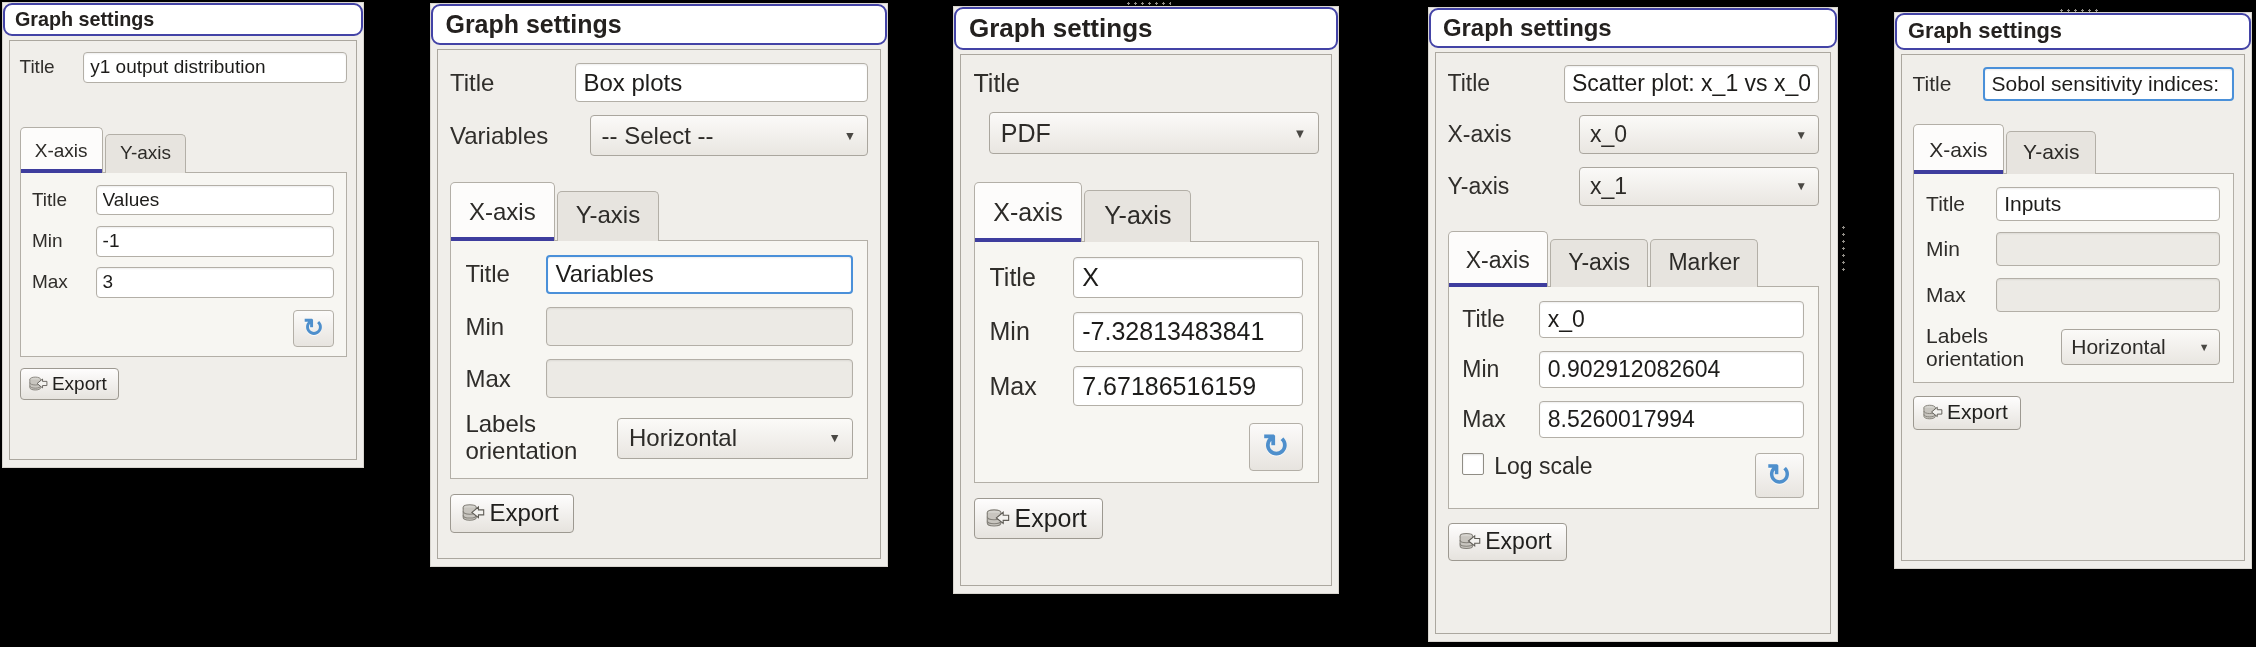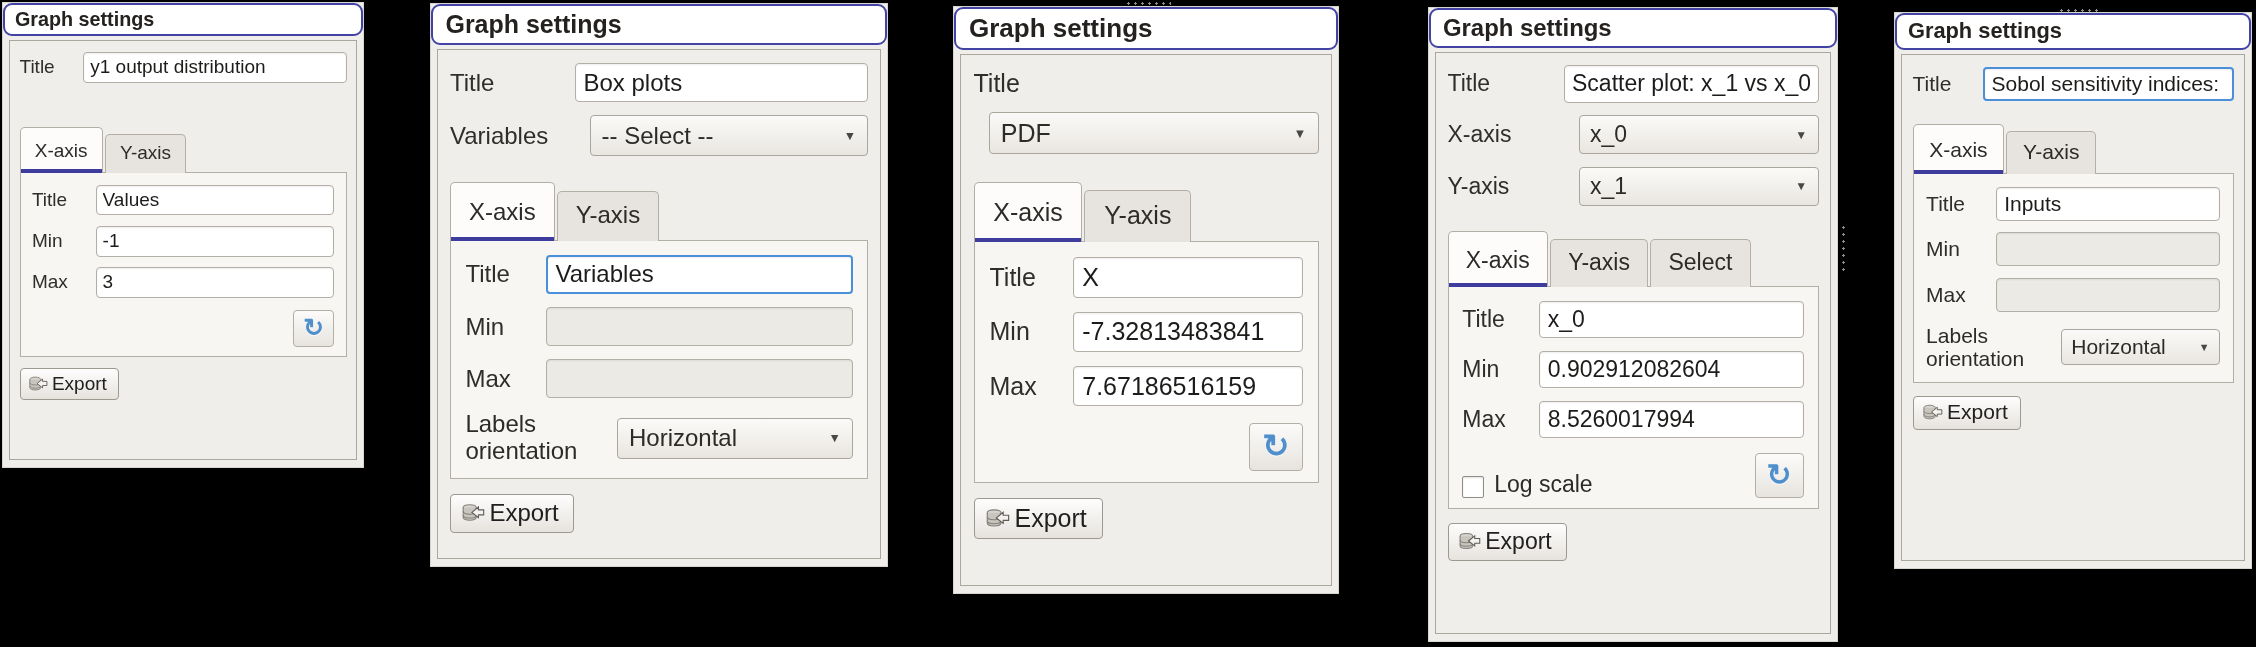--- a/index.html
+++ b/index.html
@@ -66,21 +66,21 @@
     padding-top:0.62em;padding-bottom:0.6em;
   }
   .mt-lg{margin-top:1.8em;}
   .mt-sm{margin-top:0.55em;}
 
   .gbox{
     border:1px solid #b3afa7;background:#f7f6f2;
     padding:0.6em 0.6em 0.45em;display:flex;flex-direction:column;flex:0 0 auto;
   }
   .refresh-row{display:flex;justify-content:flex-end;margin-top:0.1em;}
-  .log-row{display:flex;align-items:flex-end;margin-top:0.1em;}
+  .log-row{display:flex;align-items:flex-start;margin-top:0.1em;}
   .log-row .spacer{flex:1;}
   .btn-refresh{
     width:2.05em;height:1.85em;border:1px solid #b3afa7;border-radius:4px;
     background:linear-gradient(#fcfbfa,#e7e4df);
     display:flex;align-items:center;justify-content:center;cursor:default;
   }
   .refresh-glyph{
     color:#4e8fcc;font-weight:bold;font-size:1.3em;line-height:1;
     text-shadow:0 1px 0 rgba(255,255,255,.7);
   }
@@ -272,21 +272,21 @@
     <div class="row">
       <span class="lbl-main">Y-axis</span>
       <div class="dd">
         <span class="ddval">x_1</span>
         <span class="dd-arrow">▼</span>
       </div>
     </div>
     <div class="tabs mt-sm">
       <div class="tab active">X-axis</div>
       <div class="tab">Y-axis</div>
-      <div class="tab">Select</div>
+      <div class="tab">Marker</div>
     </div>
     <div class="gbox">
       <div class="row">
         <span class="lbl">Title</span>
         <input class="tin" type="text" value="x_0" style="">
       </div>
       <div class="row">
         <span class="lbl">Min</span>
         <input class="tin" type="text" value="0.902912082604" style="">
       </div>

